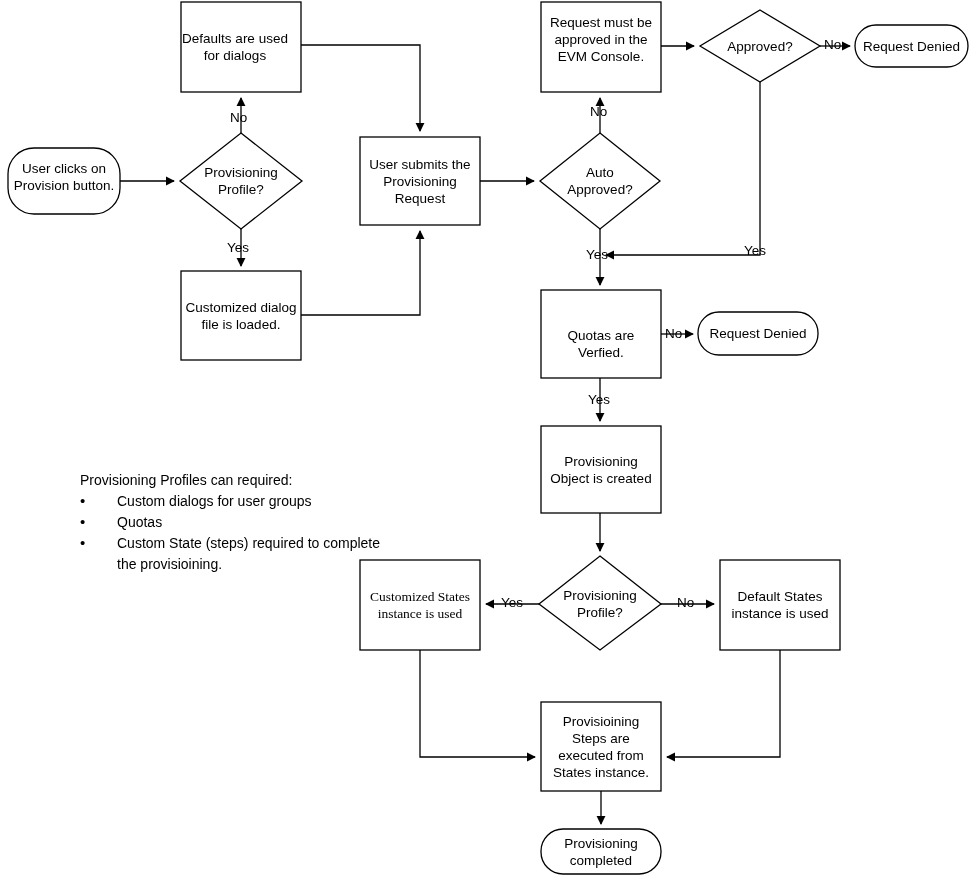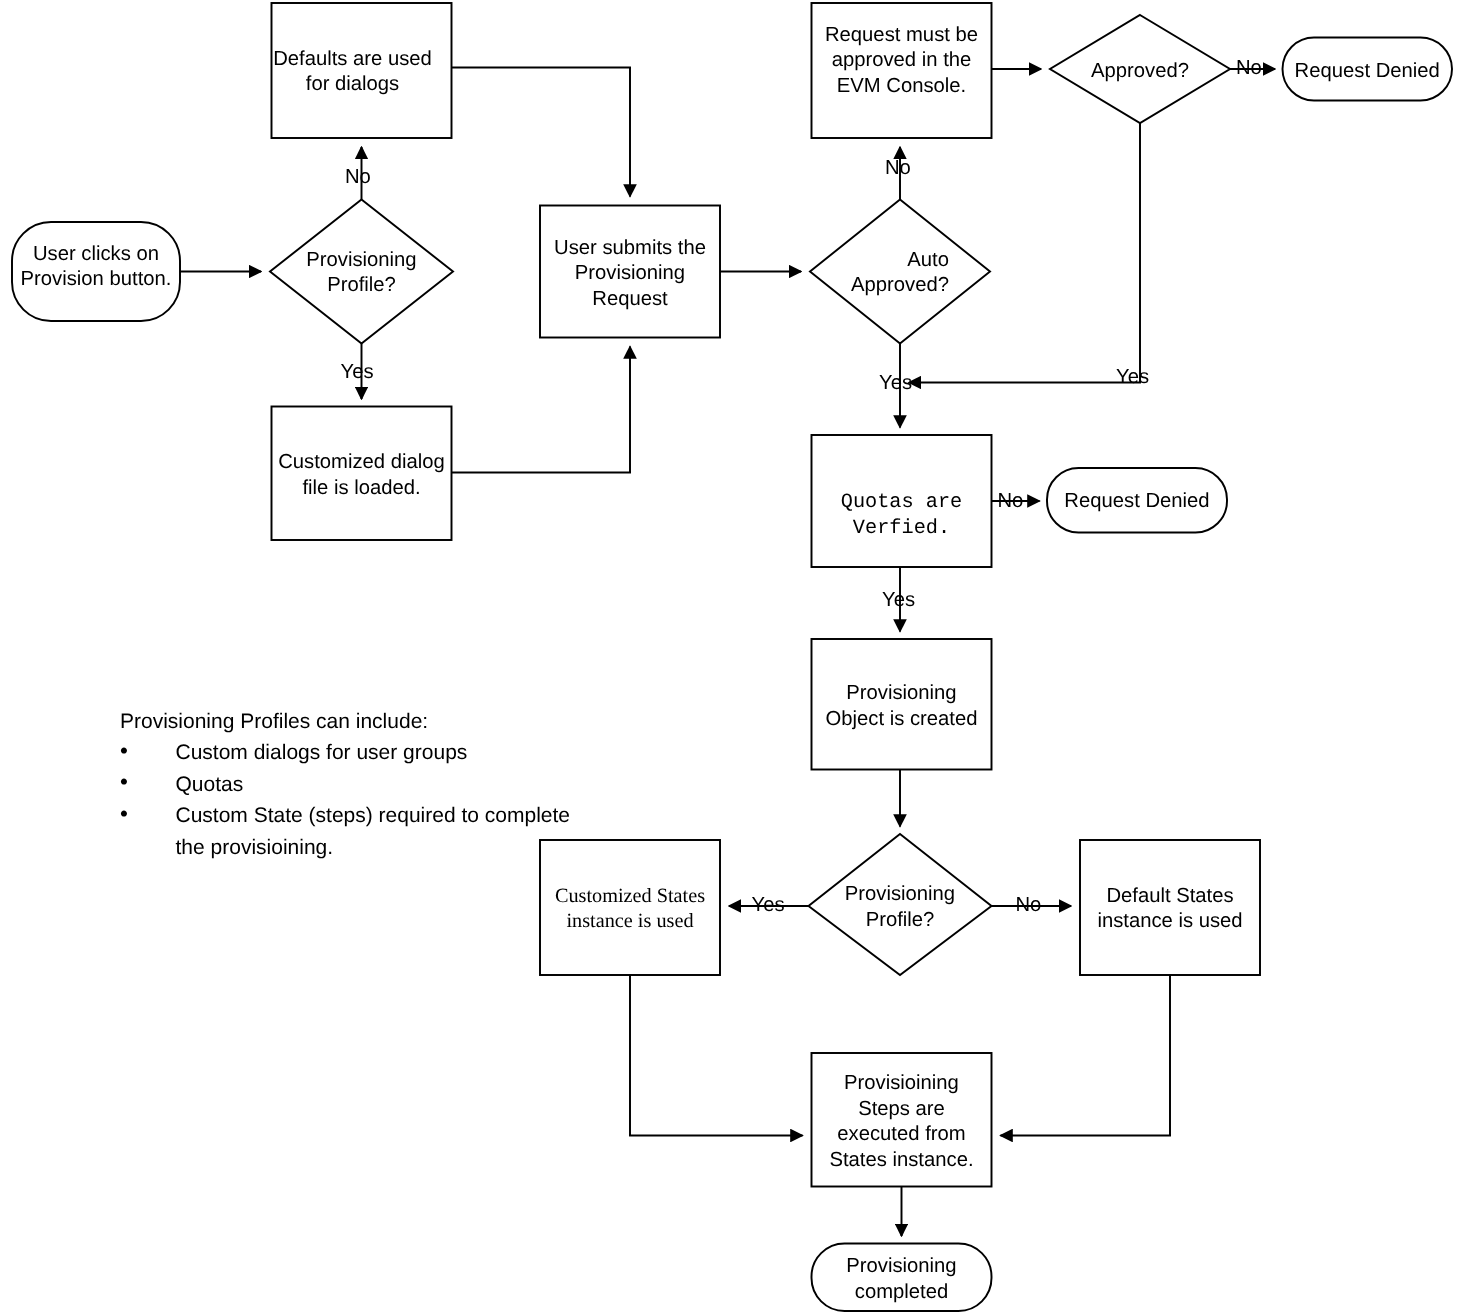--- a/index.html
+++ b/index.html
@@ -165,32 +165,32 @@
   <div class="node-text" style="left:181px; top:2px; width:108px; height:90px;">Defaults are used
 for dialogs</div>
 
   <div class="node-text" style="left:181px; top:271px; width:120px; height:89px;">Customized dialog
 file is loaded.</div>
 
   <div class="node-text" style="left:360px; top:137px; width:120px; height:88px;">User submits the
 Provisioning
 Request</div>
 
-  <div class="node-text" style="left:540px; top:148px; width:120px; height:66px;text-align:right;">Auto
+  <div class="node-text" style="left:540px; top:148px; width:120px; height:66px;">Auto
 Approved?</div>
 
   <div class="node-text" style="left:541px; top:2px; width:120px; height:74px;">Request must be
 approved in the
 EVM Console.</div>
 
   <div class="node-text" style="left:700px; top:28px; width:120px; height:36px;">Approved?</div>
 
   <div class="node-text" style="left:855px; top:25px; width:113px; height:42px;">Request Denied</div>
 
-  <div class="node-text" style="left:541px; top:290px; width:120px; height:108px;font-family:Liberation Mono, monospace;">Quotas are
+  <div class="node-text" style="left:541px; top:290px; width:120px; height:108px;">Quotas are
 Verfied.</div>
 
   <div class="node-text" style="left:698px; top:312px; width:120px; height:43px;">Request Denied</div>
 
   <div class="node-text" style="left:541px; top:426px; width:120px; height:87px;">Provisioning
 Object is created</div>
 
   <div class="node-text" style="left:540px; top:571px; width:120px; height:66px;">Provisioning
 Profile?</div>
 
@@ -222,21 +222,21 @@
 
   <div class="edge-label" style="left:665px; top:326px;">No</div>
 
   <div class="edge-label" style="left:588px; top:392px;">Yes</div>
 
   <div class="edge-label" style="left:501px; top:595px;">Yes</div>
 
   <div class="edge-label" style="left:677px; top:595px;">No</div>
 
   <div class="note" style="left:80px; top:470px; width:400px;">
-    <div class="note-title">Provisioning Profiles can include:</div>
+    <div class="note-title">Provisioning Profiles can required:</div>
     <ul class="note-list">
       <li>
         <span class="bullet">•</span>
         <span>Custom dialogs for user groups</span>
       </li>
       <li>
         <span class="bullet">•</span>
         <span>Quotas</span>
       </li>
       <li>

